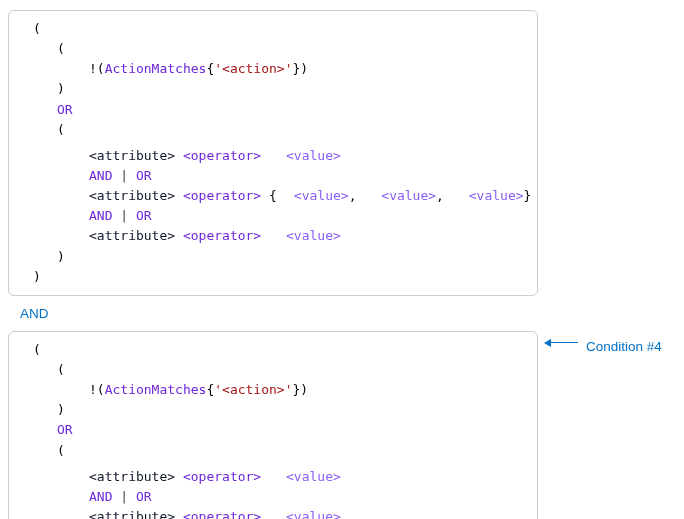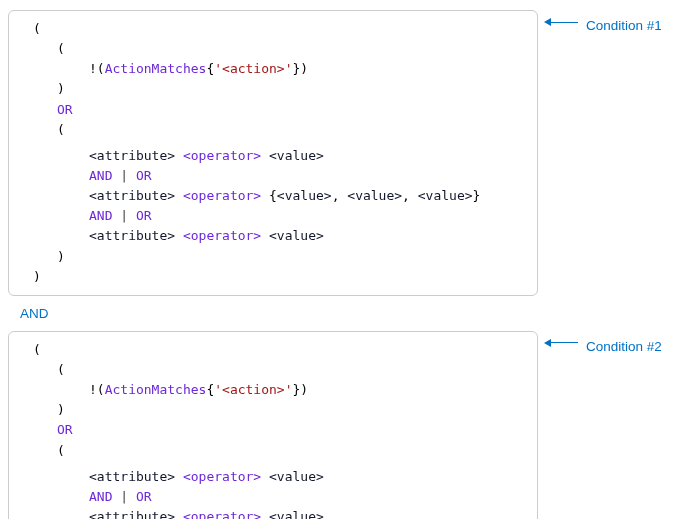--- a/index.html
+++ b/index.html
@@ -73,21 +73,21 @@
     border-right: 7px solid #0072c6;
     margin-right: -1px;
   }
   .label-text {
     font-family: "Segoe UI", Arial, sans-serif;
     color: #0072c6;
     font-size: 13.5px;
   }
 
   .t-blue  { color: #6d28d9; }
-  .t-red   { color: #0f172a; }
+  .t-red   { color: #8b5cf6; margin-left: 17px; }
   .t-dred  { color: #a31515; }
   .t-green { color: #0f172a; }
   .t-gray  { color: #444444; }
   .t-black { color: #000000; }
 </style>
 </head>
 <body>
 
 <div class="row">
   <div class="box-col">
@@ -116,27 +116,20 @@
       <div class="line i3"><span class="t-blue">AND</span><span class="t-gray"> | </span><span class="t-blue">OR</span></div>
 
       <div class="line i3"><span class="t-green">&lt;attribute&gt;</span> <span class="t-blue">&lt;operator&gt;</span> <span class="t-red">&lt;value&gt;</span></div>
 
       <div class="line i2"><span class="t-black">)</span></div>
 
       <div class="line i1"><span class="t-black">)</span></div>
 
     </div>
   </div>
-  <div class="label-col">
-    <span class="arrow">
-        <span class="arrow-head"></span>
-        <span class="arrow-line"></span>
-      </span>
-    <span class="label-text">Condition #1</span>
-  </div>
 </div>
 
 <div class="connector">AND</div>
 
 <div class="row">
   <div class="box-col">
     <div class="codebox">
 
       <div class="line i1"><span class="t-black">(</span></div>
 
@@ -158,15 +151,15 @@
 
       <div class="line i3"><span class="t-green">&lt;attribute&gt;</span> <span class="t-blue">&lt;operator&gt;</span> <span class="t-red">&lt;value&gt;</span></div>
 
     </div>
   </div>
   <div class="label-col">
     <span class="arrow">
         <span class="arrow-head"></span>
         <span class="arrow-line"></span>
       </span>
-    <span class="label-text">Condition #2</span>
+    <span class="label-text">Condition #4</span>
   </div>
 </div>
 
 </body></html>

